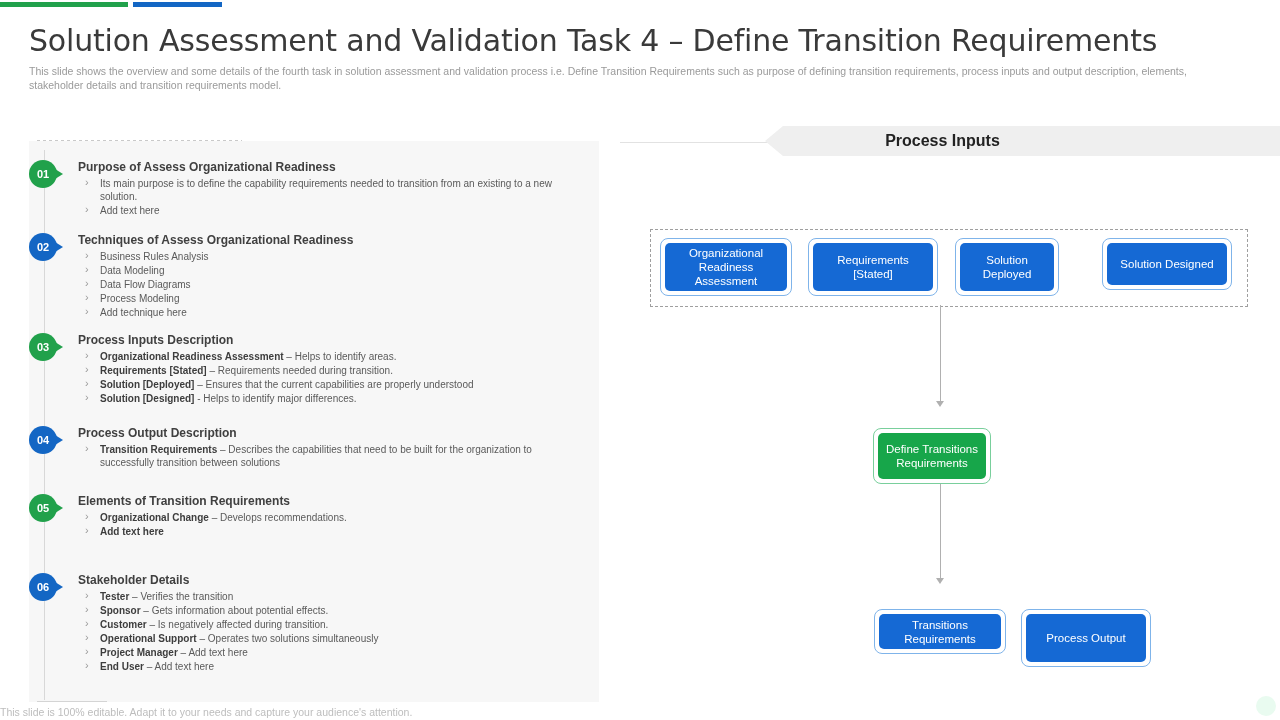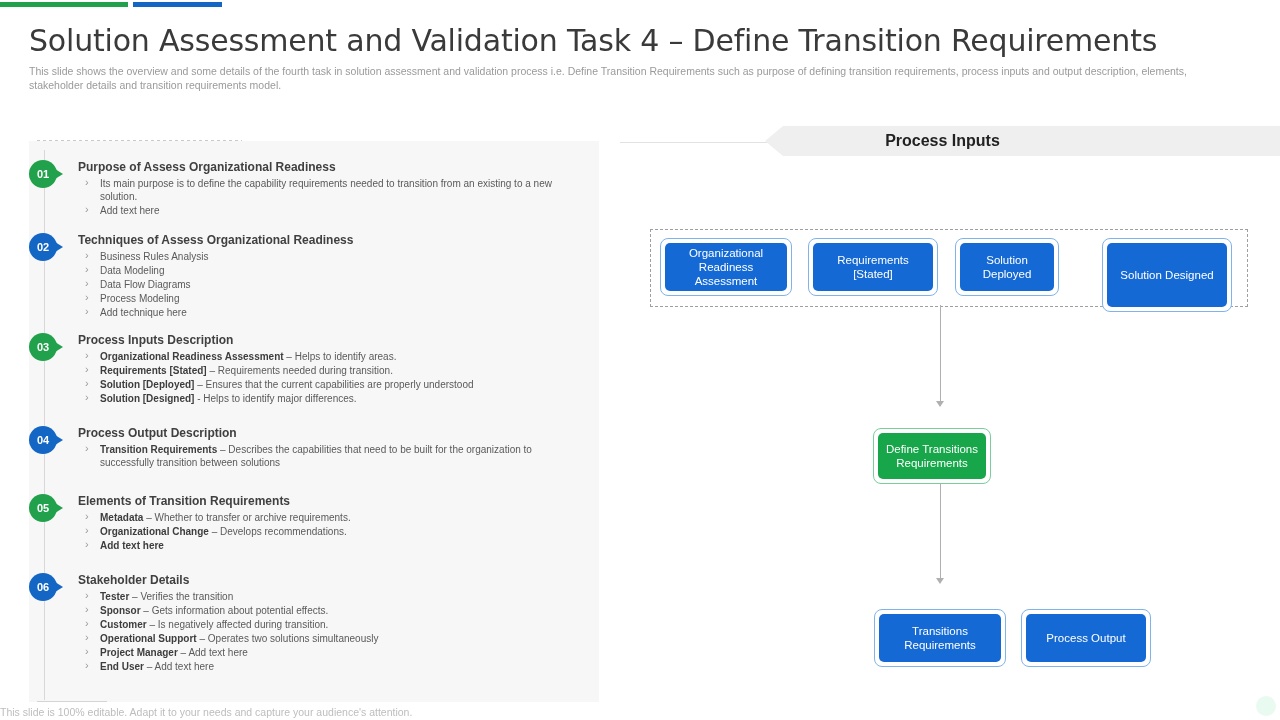--- a/index.html
+++ b/index.html
@@ -185,21 +185,20 @@
         <ul class="bullets">
           <li><b>Transition Requirements</b><span> – Describes the capabilities that need to be built for the organization to successfully transition between solutions</span></li>
         </ul>
       </div>
     </div>
     <div class="section" style="top: 494px;">
       <div class="badge green">05</div>
       <div class="sec-body">
         <div class="sec-title">Elements of Transition Requirements</div>
         <ul class="bullets">
-          <li><b>Metadata</b><span> – Whether to transfer or archive requirements.</span></li>
           <li><b>Organizational Change</b><span> – Develops recommendations.</span></li>
           <li><b>Add text here</b><span></span></li>
         </ul>
       </div>
     </div>
     <div class="section" style="top: 573px;">
       <div class="badge blue">06</div>
       <div class="sec-body">
         <div class="sec-title">Stakeholder Details</div>
         <ul class="bullets">
@@ -223,35 +222,35 @@
 
 <div class="node blue" style="left:660px;top:238px;width:132px;height:58px;">
   <div class="inner">Organizational Readiness Assessment</div>
 </div>
 <div class="node blue" style="left:808px;top:238px;width:130px;height:58px;">
   <div class="inner">Requirements [Stated]</div>
 </div>
 <div class="node blue" style="left:955px;top:238px;width:104px;height:58px;">
   <div class="inner">Solution Deployed</div>
 </div>
-<div class="node blue" style="left:1102px;top:238px;width:130px;height:74px;">
+<div class="node blue" style="left:1102px;top:238px;width:130px;height:52px;">
   <div class="inner">Solution Designed</div>
 </div>
 
 <div class="arrow" style="left:940px;top:305px;height:98px;"></div>
 <div class="arrowhead" style="left:936px;top:401px;"></div>
 
 <div class="node green" style="left:873px;top:428px;width:118px;height:56px;">
   <div class="inner">Define Transitions Requirements</div>
 </div>
 
 <div class="arrow" style="left:940px;top:484px;height:96px;"></div>
 <div class="arrowhead" style="left:936px;top:578px;"></div>
 
-<div class="node blue" style="left:874px;top:609px;width:132px;height:58px;">
+<div class="node blue" style="left:874px;top:609px;width:132px;height:45px;">
   <div class="inner">Transitions Requirements</div>
 </div>
 <div class="node blue" style="left:1021px;top:609px;width:130px;height:58px;">
   <div class="inner">Process Output</div>
 </div>
 
 <div class="footer">This slide is 100% editable. Adapt it to your needs and capture your audience's attention.</div>
 <div class="corner-dot"></div>
 
 </body></html>

